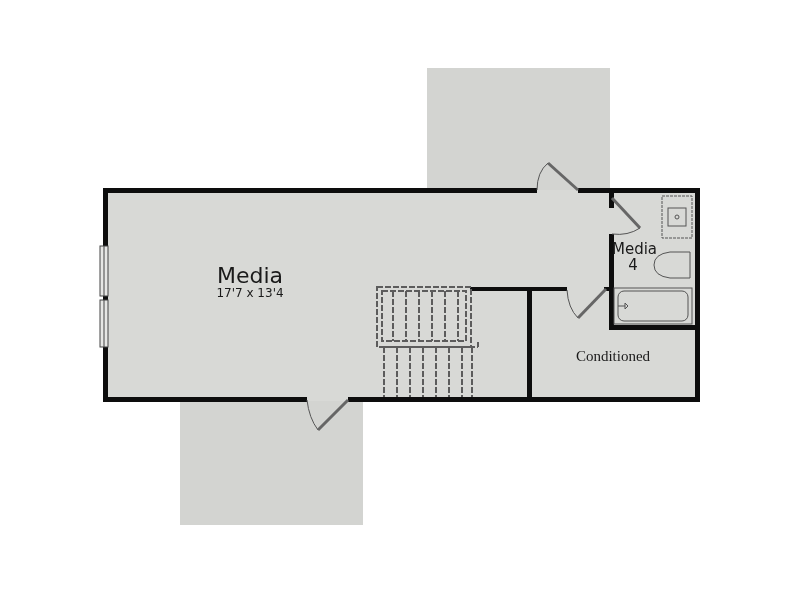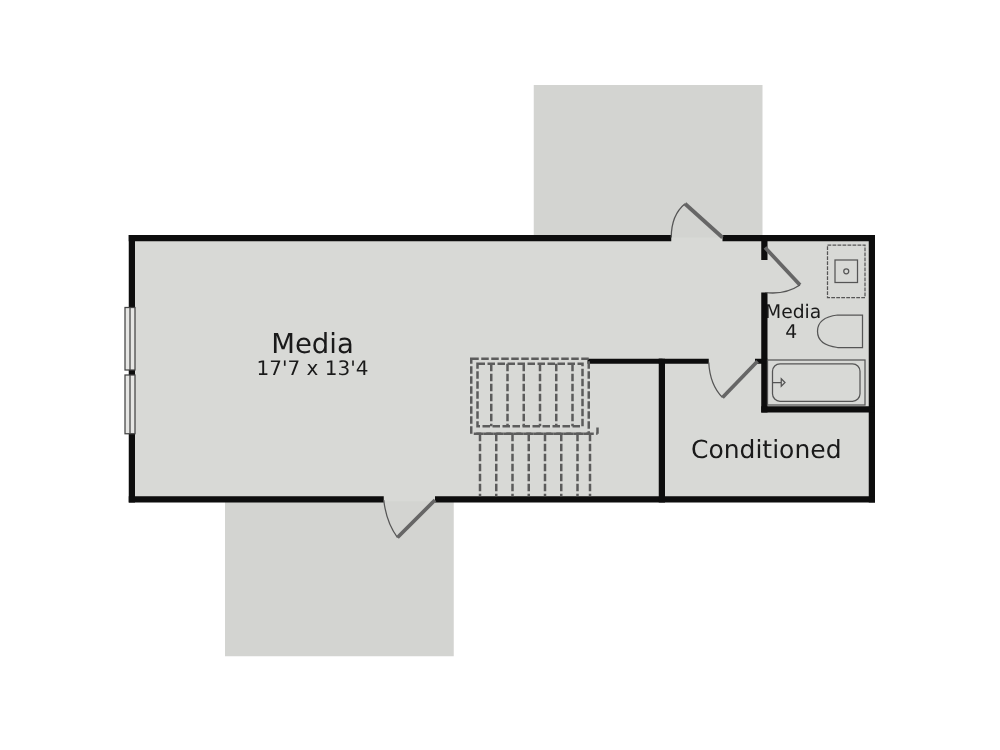--- a/index.html
+++ b/index.html
@@ -1,22 +1,22 @@
 <!DOCTYPE html>
 <html><head>
 <meta charset="utf-8">
 <style>
   html,body{margin:0;padding:0;background:#ffffff;}
   body{width:800px;height:600px;position:relative;overflow:hidden;font-family:"DejaVu Sans","Liberation Sans",sans-serif;}
   svg{position:absolute;left:0;top:0;}
   .lbl{position:absolute;text-align:center;color:#1a1a1a;line-height:1.05;}
   .room-media{left:150px;top:264px;width:200px;font-size:22px;}
-  .room-media .dim{font-size:16px;}
+  .room-media .dim{font-size:12px;}
   .room-bath{left:612px;top:242px;width:42px;font-size:15px;}
-  .room-storage{left:548px;top:349px;width:130px;font-size:20px;}
+  .room-storage{left:548px;top:349px;width:130px;font-size:15px;font-family:Liberation Serif, serif;}
 </style>
 </head>
 <body>
 
 <svg width="800" height="600" viewBox="0 0 800 600">
 
   <rect x="427" y="68" width="183" height="124" fill="#d3d4d1"></rect>
   <rect x="180" y="400" width="183" height="125" fill="#d3d4d1"></rect>
 
   <rect x="104" y="190" width="595" height="211" fill="#d8d9d6"></rect>

